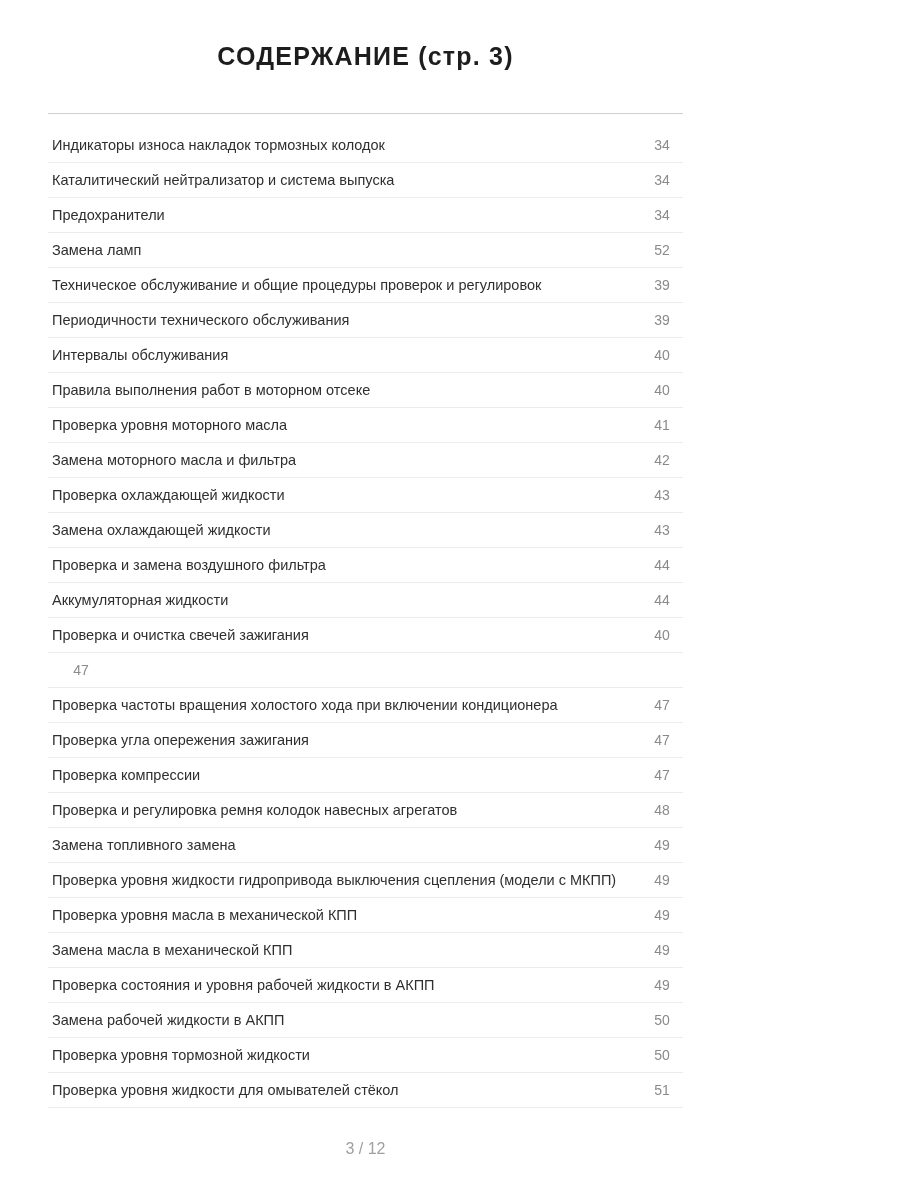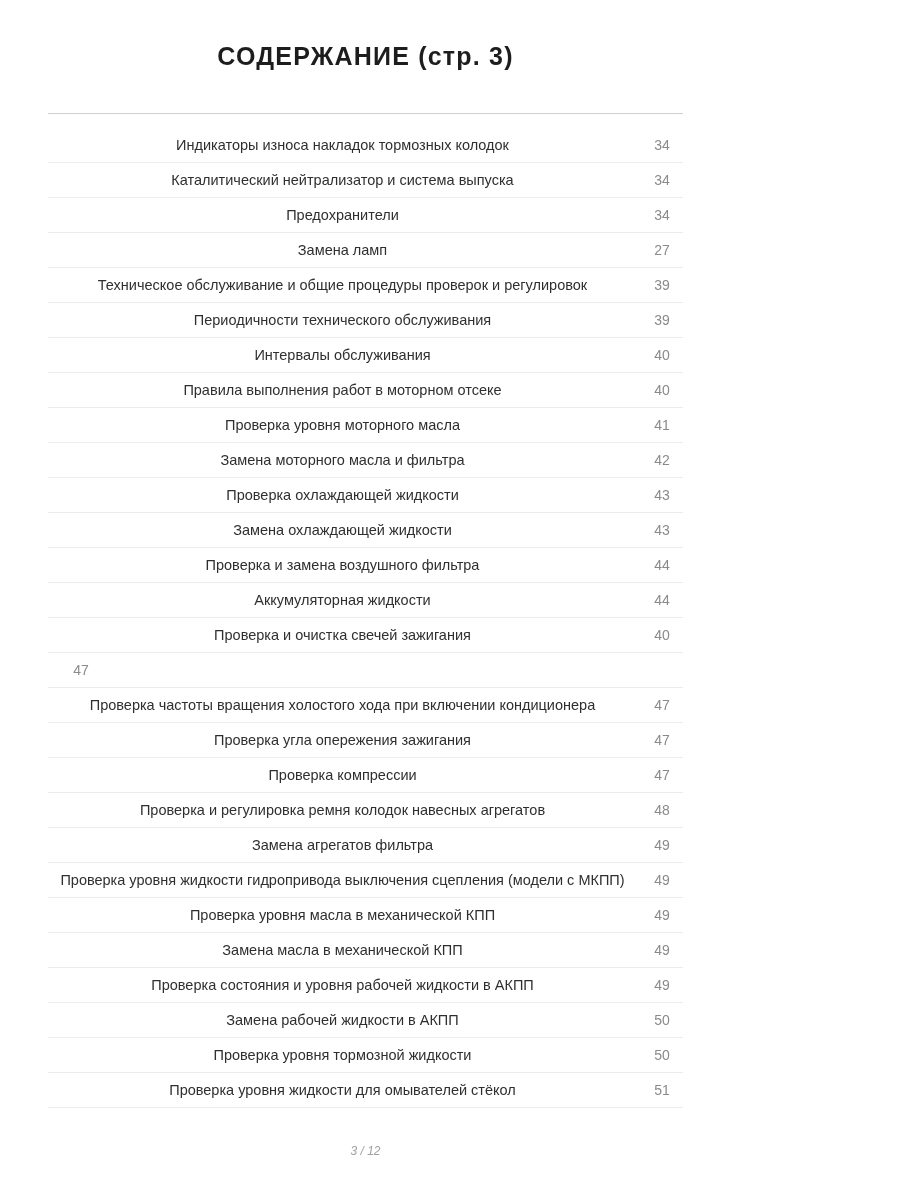--- a/index.html
+++ b/index.html
@@ -52,39 +52,37 @@
   .toc-row:first-child {
     border-top: none;
   }
   .toc-label {
     font-size: 14.5px;
     color: #2f2f2f;
     flex: 1 1 auto;
     white-space: nowrap;
     overflow: hidden;
     text-overflow: ellipsis;
-    text-align: center;
   }
   .toc-page {
     font-size: 14px;
     color: #8a8a8a;
     flex: 0 0 auto;
     width: 34px;
     text-align: center;
     padding-left: 12px;
   }
   .footer {
     position: absolute;
     left: 0;
     right: 0;
     bottom: 42px;
     text-align: center;
-    font-size: 12px;
+    font-size: 16px;
     color: #a0a0a0;
-    font-style: italic;
   }
 </style>
 </head>
 <body>
 
 <div class="page">
 
   <h1 class="title">СОДЕРЖАНИЕ (стр. 3)</h1>
 
   <div class="title-rule"></div>
@@ -97,21 +95,21 @@
       <div class="toc-row">
         <span class="toc-label">Каталитический нейтрализатор и система выпуска</span>
         <span class="toc-page">34</span>
       </div>
       <div class="toc-row">
         <span class="toc-label">Предохранители</span>
         <span class="toc-page">34</span>
       </div>
       <div class="toc-row">
         <span class="toc-label">Замена ламп</span>
-        <span class="toc-page">27</span>
+        <span class="toc-page">52</span>
       </div>
       <div class="toc-row">
         <span class="toc-label">Техническое обслуживание и общие процедуры проверок и регулировок</span>
         <span class="toc-page">39</span>
       </div>
       <div class="toc-row">
         <span class="toc-label">Периодичности технического обслуживания</span>
         <span class="toc-page">39</span>
       </div>
       <div class="toc-row">
@@ -163,21 +161,21 @@
       </div>
       <div class="toc-row">
         <span class="toc-label">Проверка компрессии</span>
         <span class="toc-page">47</span>
       </div>
       <div class="toc-row">
         <span class="toc-label">Проверка и регулировка ремня колодок навесных агрегатов</span>
         <span class="toc-page">48</span>
       </div>
       <div class="toc-row">
-        <span class="toc-label">Замена агрегатов фильтра</span>
+        <span class="toc-label">Замена топливного замена</span>
         <span class="toc-page">49</span>
       </div>
       <div class="toc-row">
         <span class="toc-label">Проверка уровня жидкости гидропривода выключения сцепления (модели с МКПП)</span>
         <span class="toc-page">49</span>
       </div>
       <div class="toc-row">
         <span class="toc-label">Проверка уровня масла в механической КПП</span>
         <span class="toc-page">49</span>
       </div>

